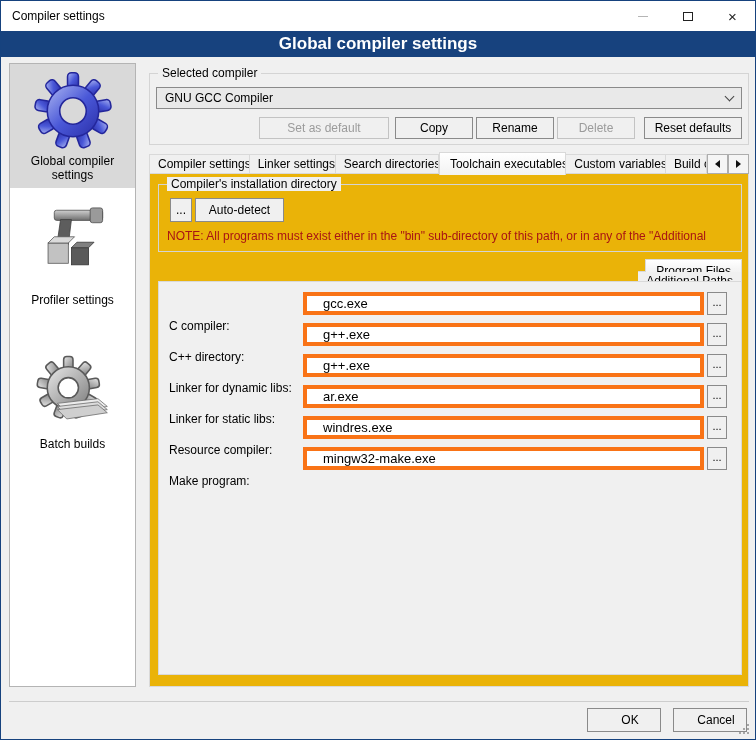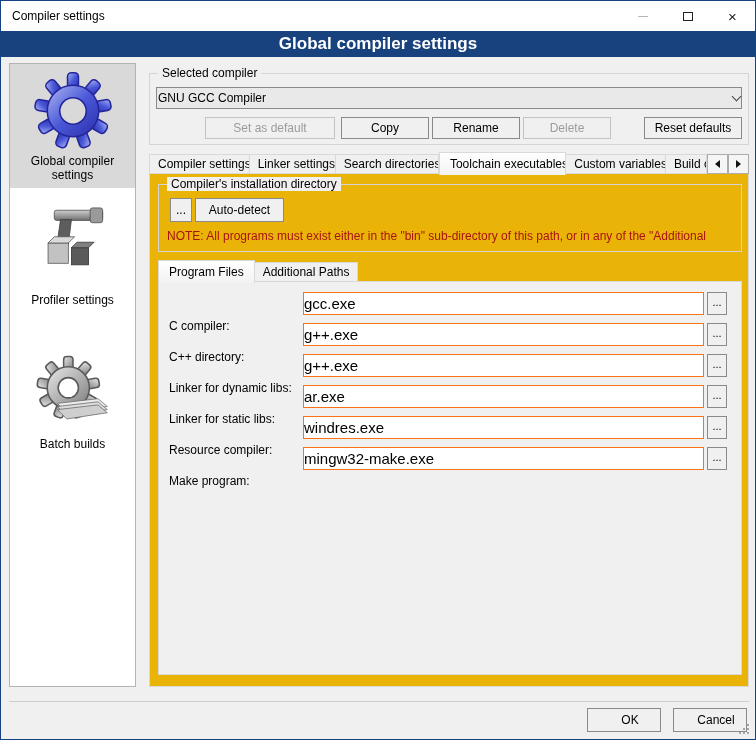--- a/index.html
+++ b/index.html
@@ -32,34 +32,34 @@
   .side-item.it2 { margin-top:8px;gap:7px; }
   .side-item.it3 { margin-top:34px; }
 
   
   .groupbox { position:absolute; border:1px solid #d4d4d4; }
   .legend { position:absolute; top:-8px; left:8px; background:#f0f0f0; padding:0 4px; }
 
   .gb-compiler { left:148px; top:72px; width:600px; height:72px; }
   .combo { position:absolute; left:6px; right:6px; top:13px; height:22px;
            background:#e9e9e9; border:1px solid #8a8a8a; display:flex;
-           align-items:center; padding:0 1px; cursor:pointer; }
+           align-items:center; padding:0 8px; cursor:pointer; }
   .combo .txt { flex:1; overflow:hidden; white-space:nowrap; }
   .chevron { width:7px; height:7px; border-right:1.5px solid #444;
              border-bottom:1.5px solid #444; transform:rotate(45deg); margin-top:-4px; }
 
   .btnrow { position:absolute; left:6px; right:6px; top:43px; height:22px;
             display:flex; justify-content:flex-end; align-items:center; }
   .btn { height:22px; background:#f0f0f0; border:1px solid #8a8a8a;
          display:flex; align-items:center; justify-content:center;
          font-size:12px; cursor:pointer; }
   .btn.disabled { color:#9b9b9b; border-color:#c3c3c3; }
   .b-setdef { width:130px; margin-right:6px; }
-  .b-copy,.b-rename,.b-delete { width:88px; margin-right:3px; }
-  .b-reset { width:98px; margin-left:30px; }
+  .b-copy,.b-rename,.b-delete { width:78px; margin-right:3px; }
+  .b-reset { width:98px; margin-left:6px; }
 
   
   .tabstrip { position:absolute; left:148px; top:150px; width:600px; height:23px;
               display:flex; align-items:flex-end; z-index:3; }
   .tab { height:20px; line-height:19px; padding:0 8px; background:#f0f0f0;
          border:1px solid #d9d9d9; border-left:none; white-space:nowrap;
          overflow:hidden; cursor:pointer; }
   .tab:first-child { border-left:1px solid #d9d9d9; }
   .tab.active { height:23px; line-height:22px; padding:0 10px;
                 background:linear-gradient(#ffffff,#f2f2f2); border:1px solid #d9d9d9;
@@ -83,28 +83,28 @@
               display:flex; align-items:center; padding:0 1px; cursor:text; }
   .dirinput .sel { background:#0078d7; color:#fff; padding:2px 2px; white-space:pre; }
   .smallbtn { width:22px; height:24px; margin-left:3px; background:#f0f0f0;
               border:1px solid #8a8a8a; text-align:center; line-height:20px; cursor:pointer; }
   .autodetect { width:89px; height:24px; margin-left:3px; }
   .note { position:absolute; left:8px; top:44px; right:4px; color:#a81414;
           white-space:nowrap; overflow:hidden; }
 
   
   .tabstrip2 { position:absolute; left:8px; top:85px; width:584px; height:23px;
-               display:flex; align-items:flex-end; z-index:3; }
+               display:flex; align-items:flex-end; z-index:3;flex-direction:column; }
   .panel2 { position:absolute; left:8px; top:107px; width:584px; height:394px;
             background:#f0f0f0; border:1px solid #d9d9d9; padding:10px 14px 0 10px; z-index:2; }
 
   .frow { display:flex; align-items:center; height:23px; margin-bottom:8px; }
   .frow .flabel { flex:0 0 134px;margin-top:44px; }
-  .finput { flex:1; height:23px; background:#fff; border:1px solid #f97316;
-            font-family:"Liberation Sans", sans-serif; font-size:15px; padding:0 0; }
+  .finput { flex:1; height:23px; background:#fff; border:4px solid #f97316;
+            font-family:"Liberation Sans", sans-serif; font-size:13px; padding:0 16px; }
   .fbrowse { flex:0 0 20px; width:20px; height:23px; margin-left:3px; background:#f0f0f0;
              border:1px solid #8a8a8a; text-align:center; line-height:19px; cursor:pointer;
              font-size:11px; }
   .fselect { flex:1; height:23px; background:#e9e9e9; border:1px solid #8a8a8a;
              display:flex; align-items:center; padding:0 8px; cursor:pointer; }
   .fselect .txt { flex:1; }
 
   
   .separator { position:absolute; left:8px; top:700px; width:740px; height:1px; background:#cdcdcd; }
   .footbtn { position:absolute; top:707px; width:74px; height:24px;padding-left:12px; }

